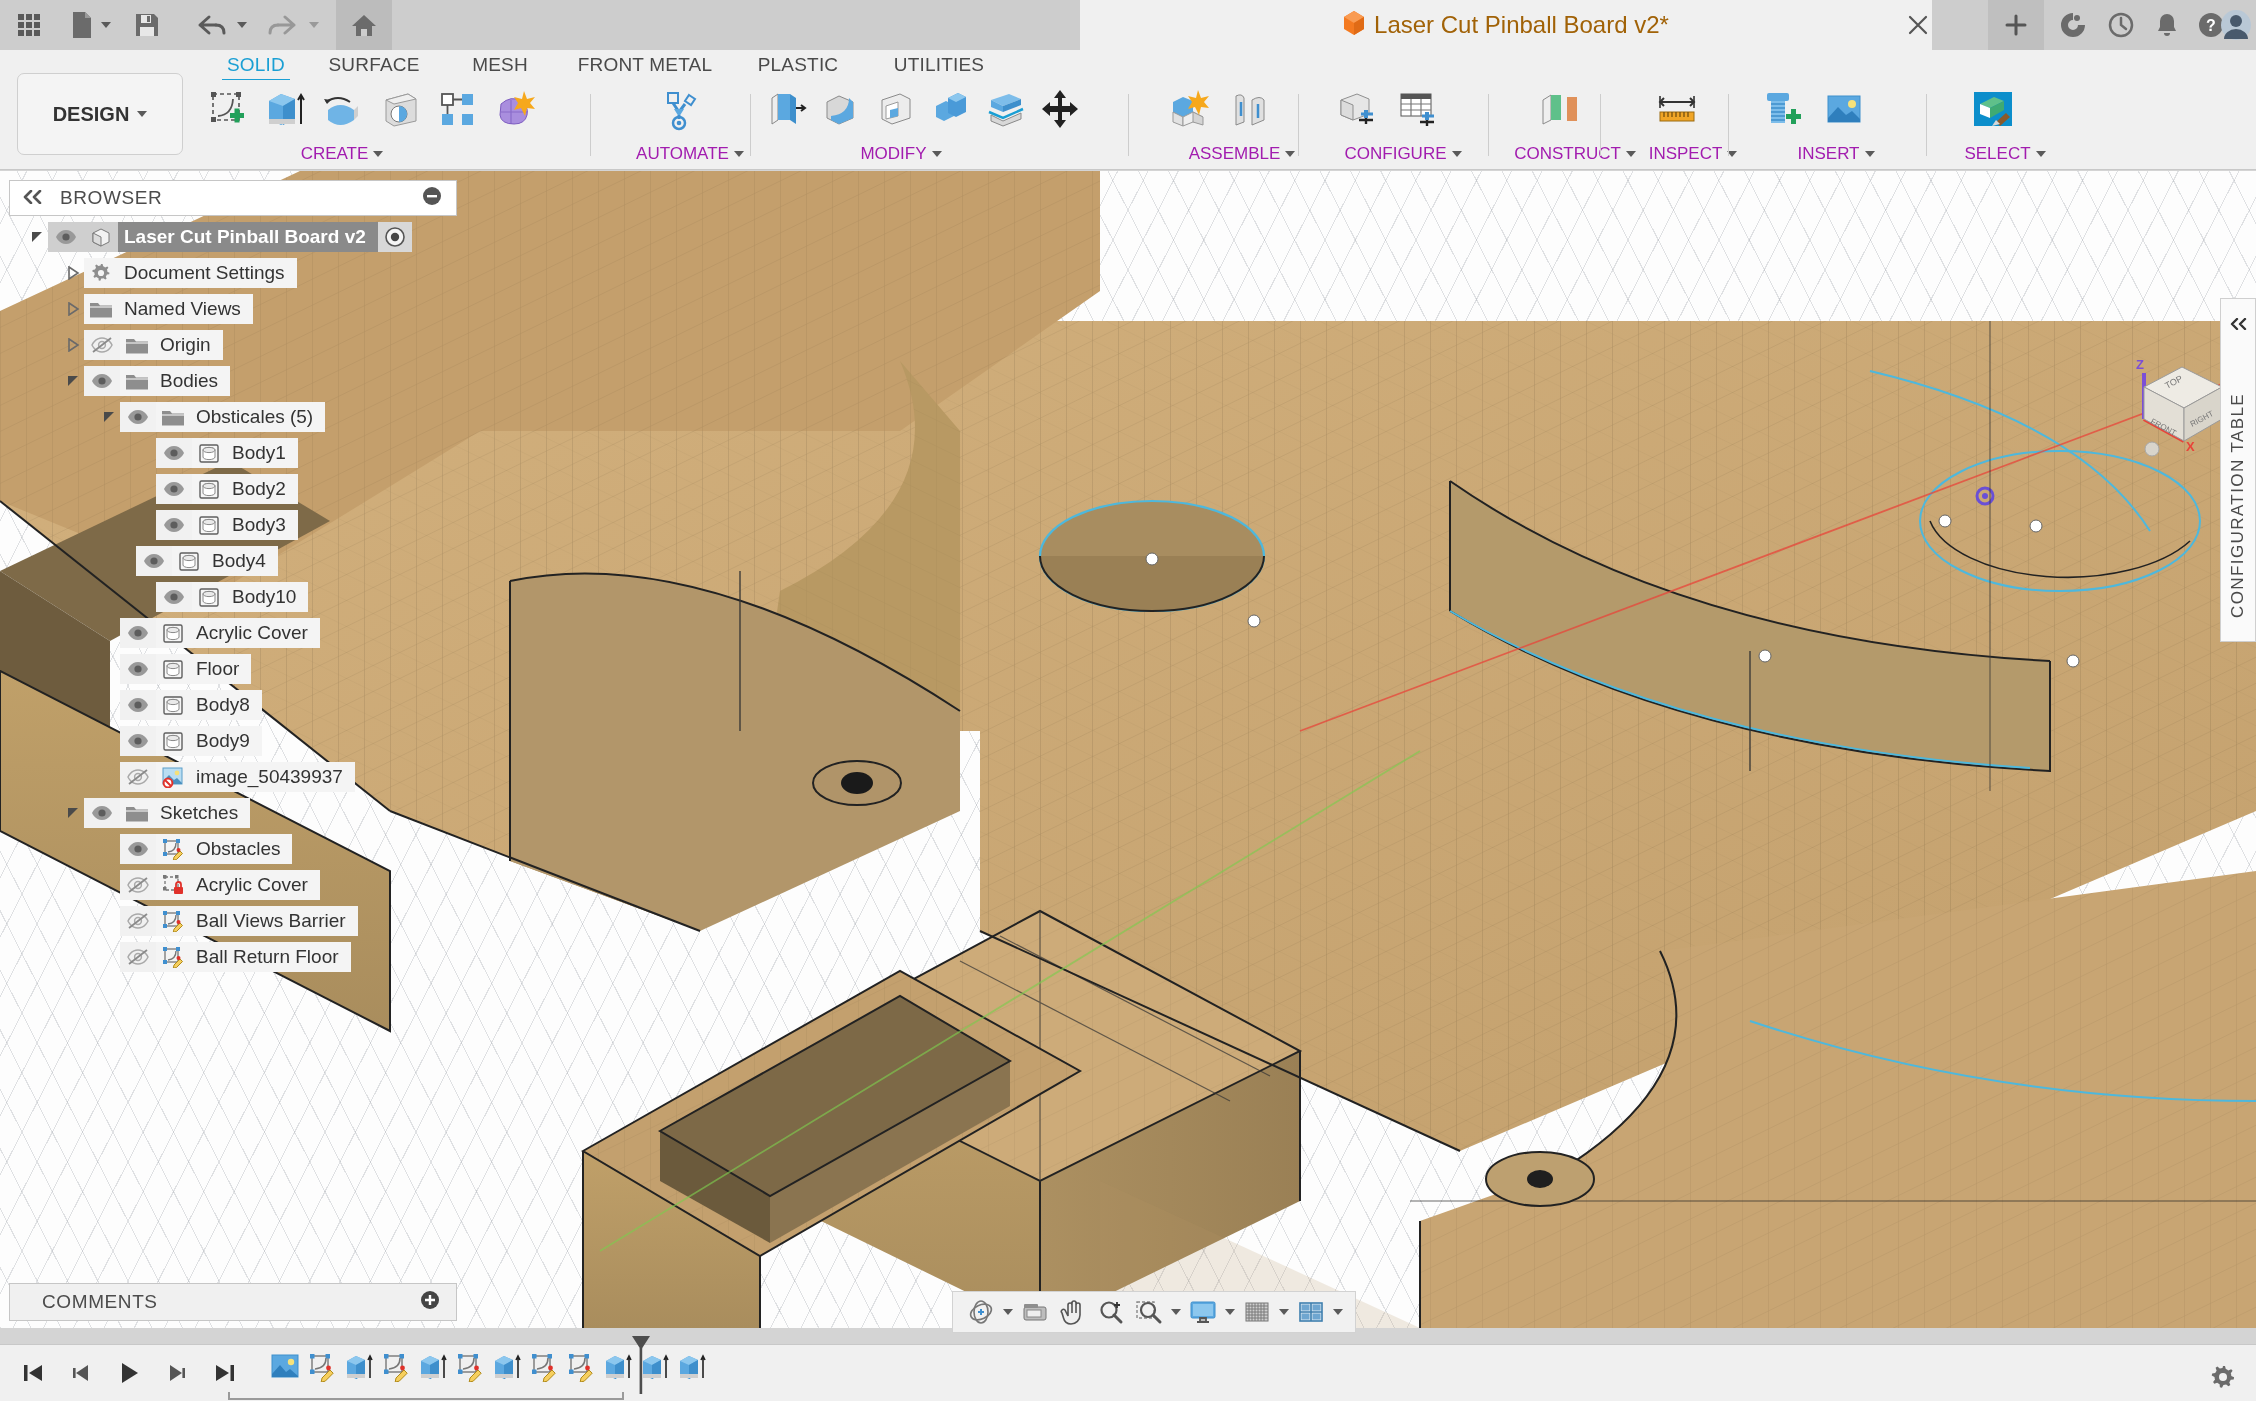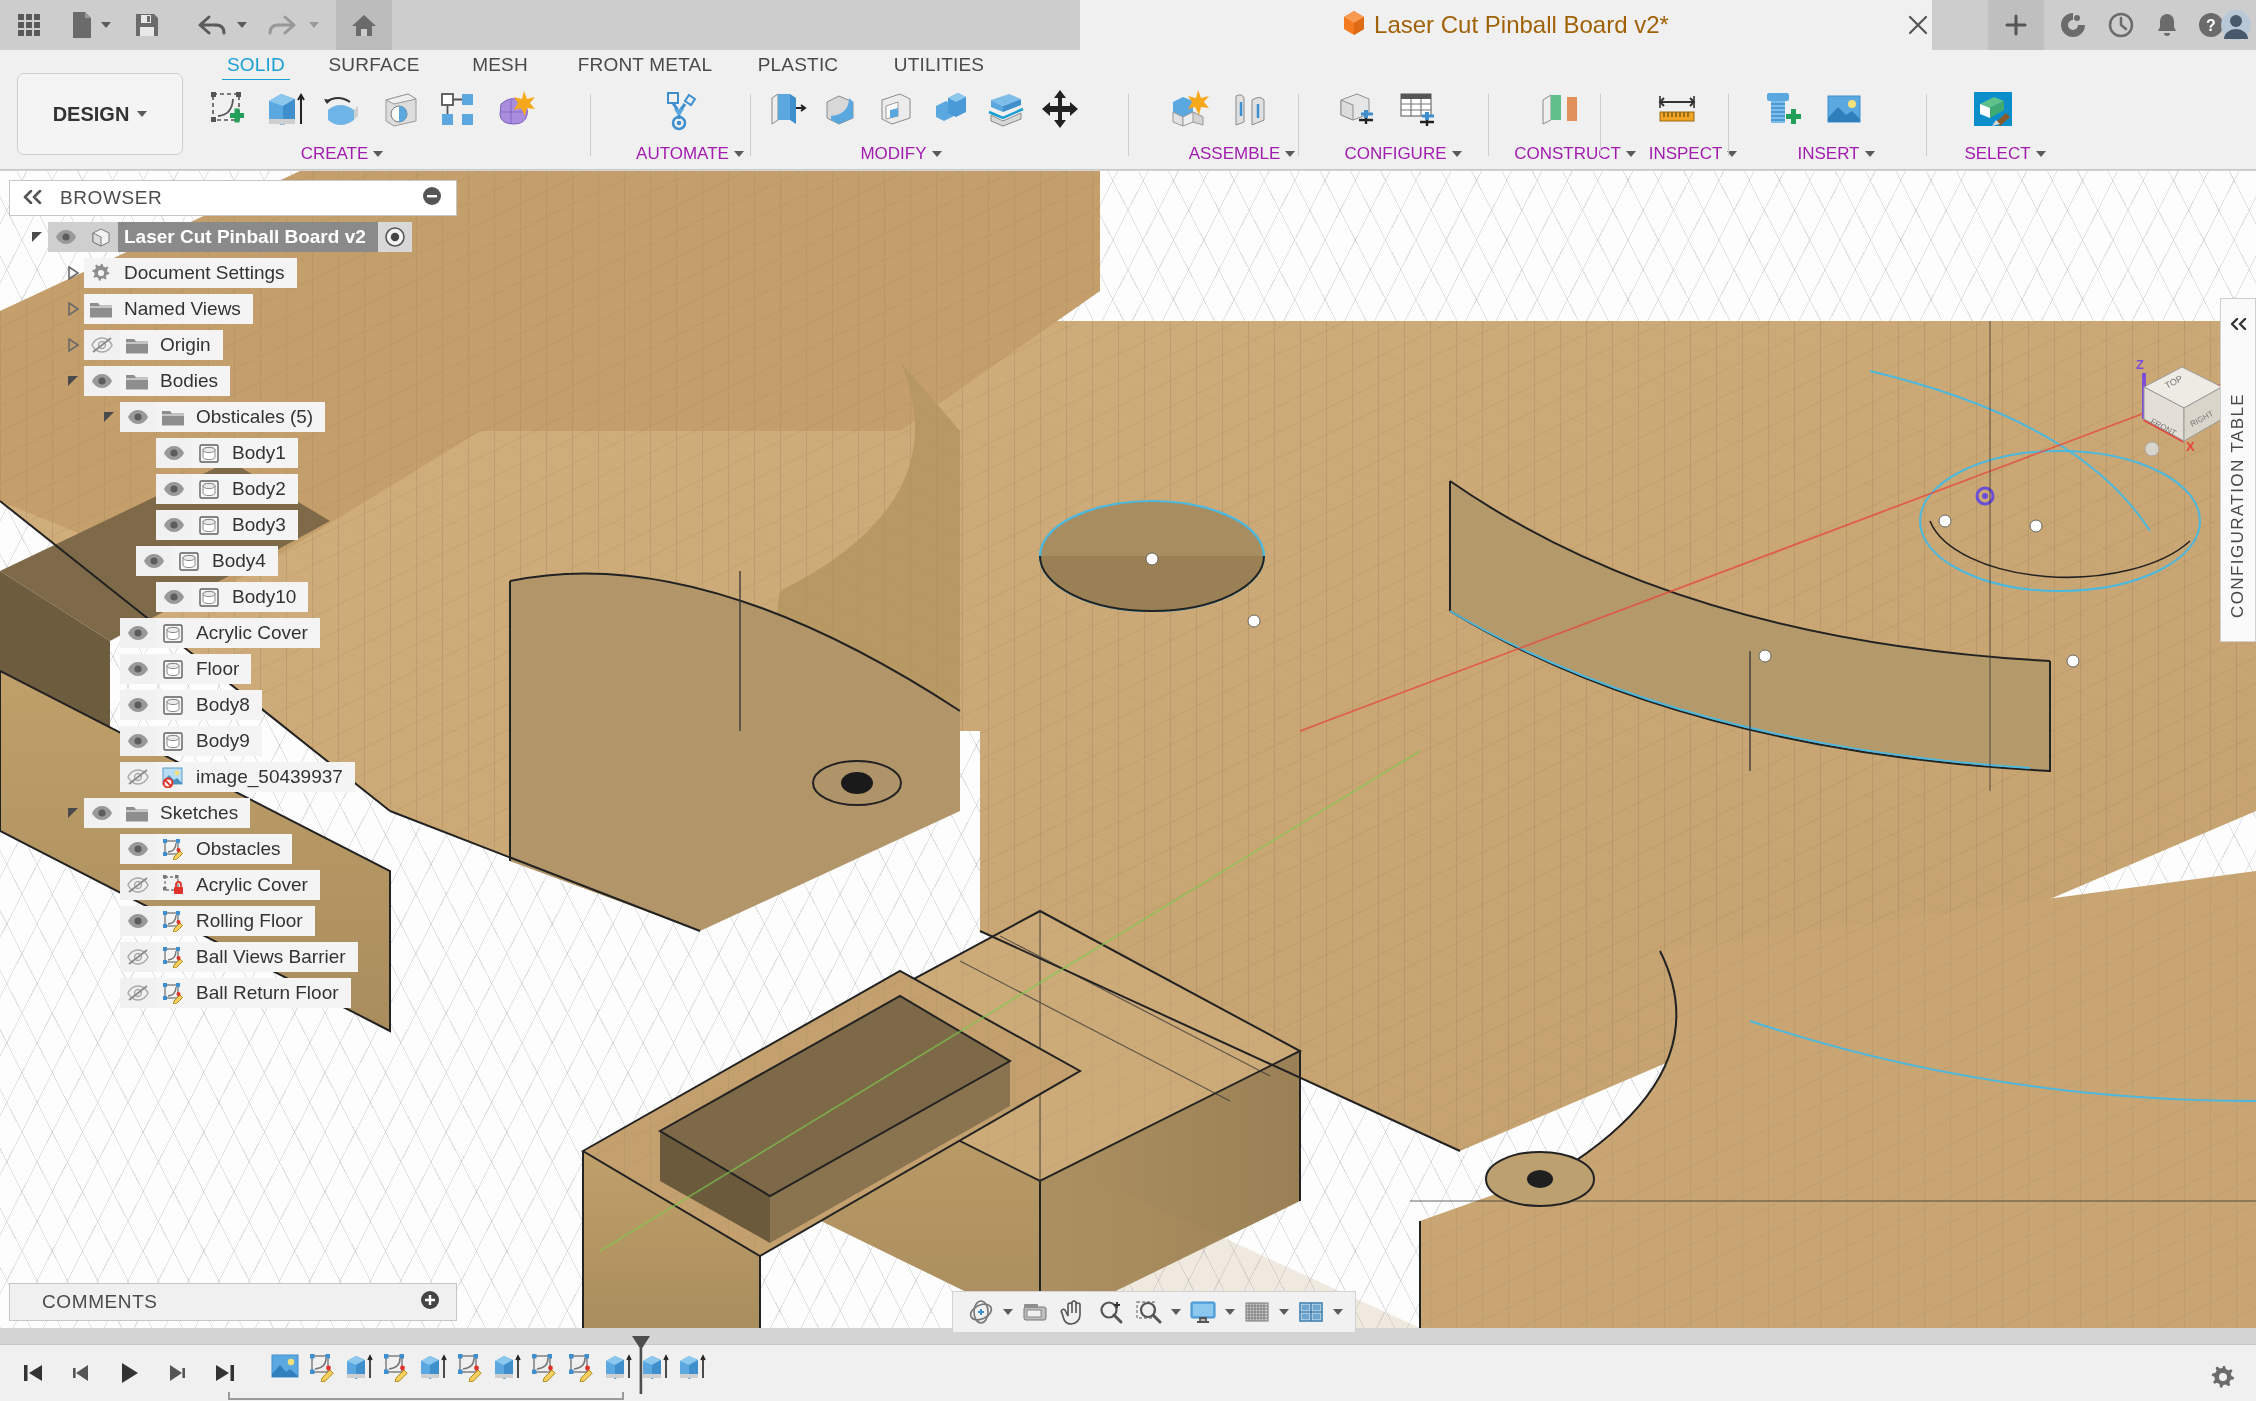--- a/index.html
+++ b/index.html
@@ -1067,41 +1067,20 @@
           <rect x="13" y="13" width="9" height="7" rx="1" fill="#e0312a"></rect>
           <path d="M15 13 v-2.5 a2.5 2.5 0 0 1 5 0 V13" fill="none" stroke="#e0312a" stroke-width="1.8"></path>
         </svg>
       </span>
       <span class="nlabel">Acrylic Cover</span>
     </div>
     <div class="node" style="padding-left: 98px;">
       <span class="twisty"></span>
       <span class="vis">
         <svg width="22" height="16" viewBox="0 0 22 16">
-          <path d="M11 1 C4 1 1 8 1 8 s3 7 10 7 s10 -7 10 -7 s-3 -7 -10 -7z" fill="#999"></path>
-          <circle cx="11" cy="8" r="3.6" fill="#5d5d5d"></circle>
-        </svg>
-      </span>
-      <span class="nicon">
-        <svg width="24" height="22" viewBox="0 0 24 22">
-          <rect x="4" y="3" width="13" height="13" fill="none" stroke="#777" stroke-width="1.3"></rect>
-          <rect x="2" y="1" width="4" height="4" fill="#3f8fcf"></rect>
-          <rect x="15" y="1" width="4" height="4" fill="#3f8fcf"></rect>
-          <rect x="2" y="14" width="4" height="4" fill="#3f8fcf"></rect>
-          <path d="M7 14 Q15 13 15 5" stroke="#777" stroke-width="1.4" fill="none"></path>
-          <path d="M13 19 l6 -6 l2.5 2.5 l-6 6 l-3.2 .7z" fill="#f6cf5e" stroke="#b08a1a"></path>
-          <circle cx="17.5" cy="12" r="2" fill="#e0312a"></circle>
-        </svg>
-      </span>
-      <span class="nlabel">Rolling Floor</span>
-    </div>
-    <div class="node" style="padding-left: 98px;">
-      <span class="twisty"></span>
-      <span class="vis">
-        <svg width="22" height="16" viewBox="0 0 22 16">
           <path d="M11 1 C4 1 1 8 1 8 s3 7 10 7 s10 -7 10 -7 s-3 -7 -10 -7z" fill="none" stroke="#a9a9a9" stroke-width="1.5"></path>
           <circle cx="11" cy="8" r="3.4" fill="none" stroke="#a9a9a9" stroke-width="1.5"></circle>
           <path d="M2 15 L20 1" stroke="#8a8a8a" stroke-width="1.8"></path>
         </svg>
       </span>
       <span class="nicon">
         <svg width="24" height="22" viewBox="0 0 24 22">
           <rect x="4" y="3" width="13" height="13" fill="none" stroke="#777" stroke-width="1.3"></rect>
           <rect x="2" y="1" width="4" height="4" fill="#3f8fcf"></rect>
           <rect x="15" y="1" width="4" height="4" fill="#3f8fcf"></rect>

